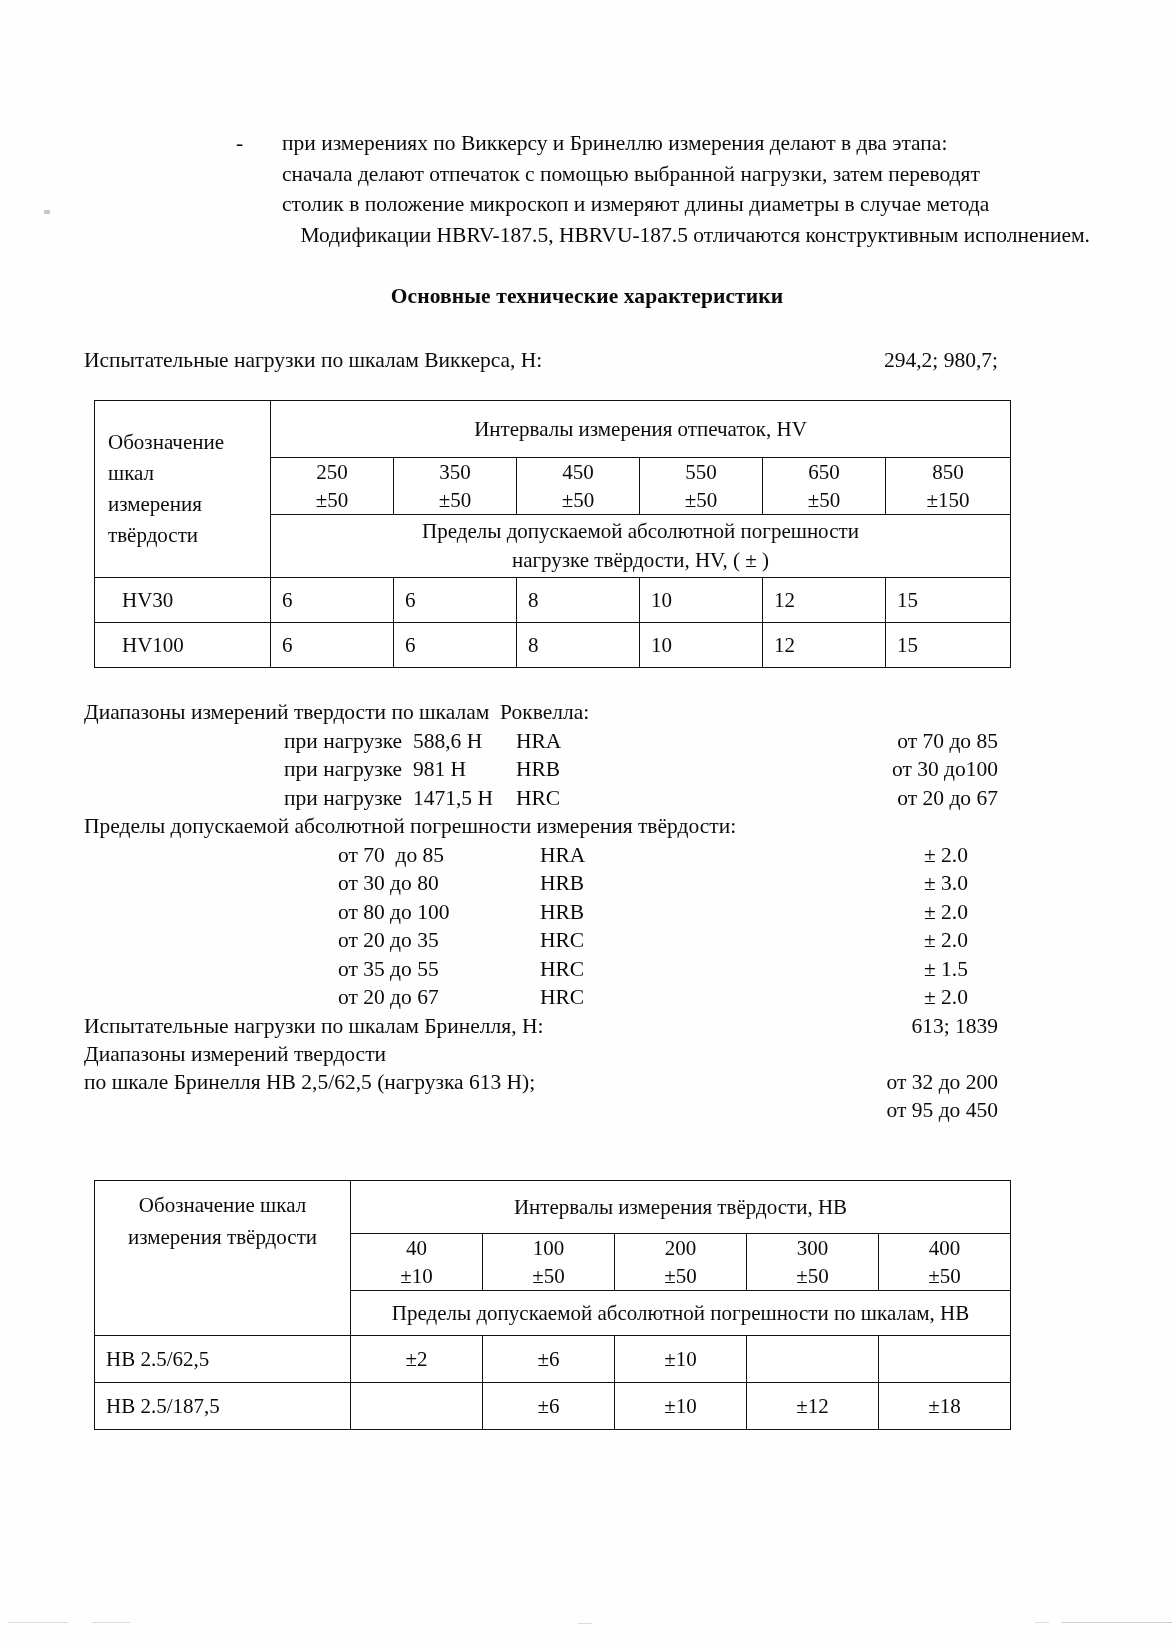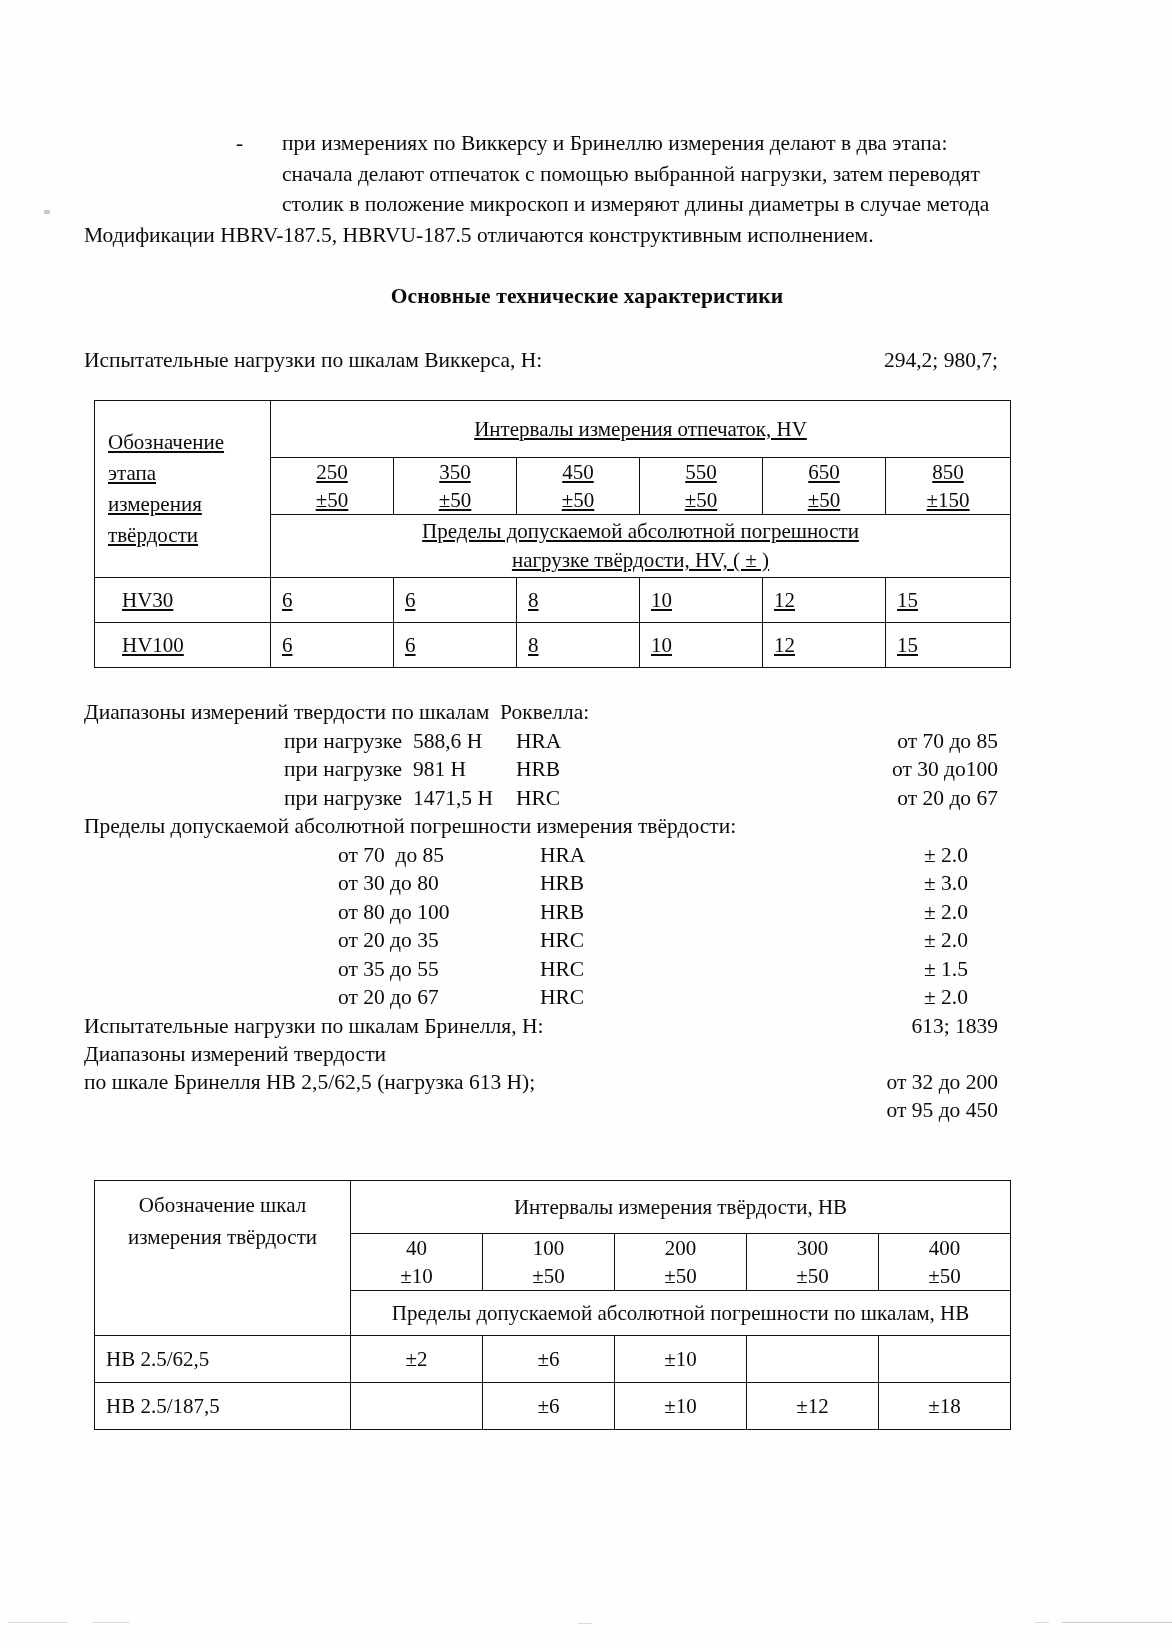--- a/index.html
+++ b/index.html
@@ -57,21 +57,21 @@
     flex: 1 1 auto;
     text-align: justify;
     text-justify: inter-word;
   }
   .bullet-text .lastline { text-align: left; }
 
   .para-full {
     font-size: 21.5px;
     line-height: 30.5px;
     margin-top: 0;
-    text-align: left;
+    text-align: right;
   }
 
   
   .section-heading {
     font-weight: bold;
     font-size: 21.5px;
     text-align: center;
     margin-top: 34px;
     letter-spacing: .1px;
   }
@@ -131,21 +131,20 @@
     padding: 0;
     vertical-align: middle;
   }
   .cell-pad { padding: 4px 9px; }
 
   
   #table-hv {
     margin-top: 26px;
     width: 916px;
     margin-left: 10px;
-    text-decoration: underline;
   }
   #table-hv .corner-cell {
     vertical-align: middle;
     height: 152px;
   }
   #table-hv .corner-cell .lines {
     padding: 0 0 0 13px;
     line-height: 31px;
     text-align: left;
   }
@@ -254,21 +253,21 @@
         <col style="width:123px">
         <col style="width:123px">
         <col style="width:123px">
         <col style="width:125px">
       </colgroup>
       <tbody>
         <tr>
           <td class="corner-cell" rowspan="3">
             <div class="lines">
               <div>Обозначение</div>
-              <div>этапа</div>
+              <div>шкал</div>
               <div>измерения</div>
               <div>твёрдости</div>
             </div>
           </td>
           <td class="span-title cell-pad" colspan="6">Интервалы измерения отпечаток, HV</td>
         </tr>
         <tr>
           <td class="int-cell">
             <div>250</div>
             <div>±50</div>

